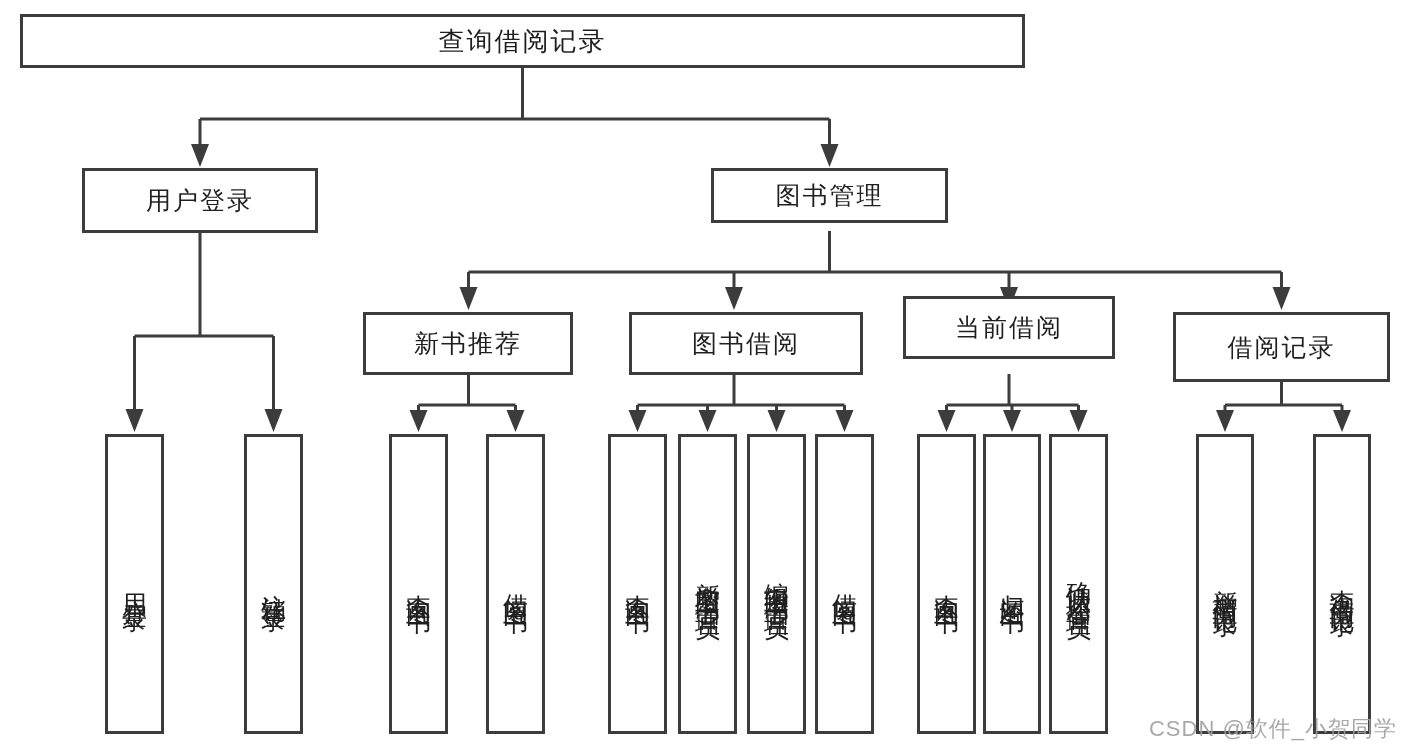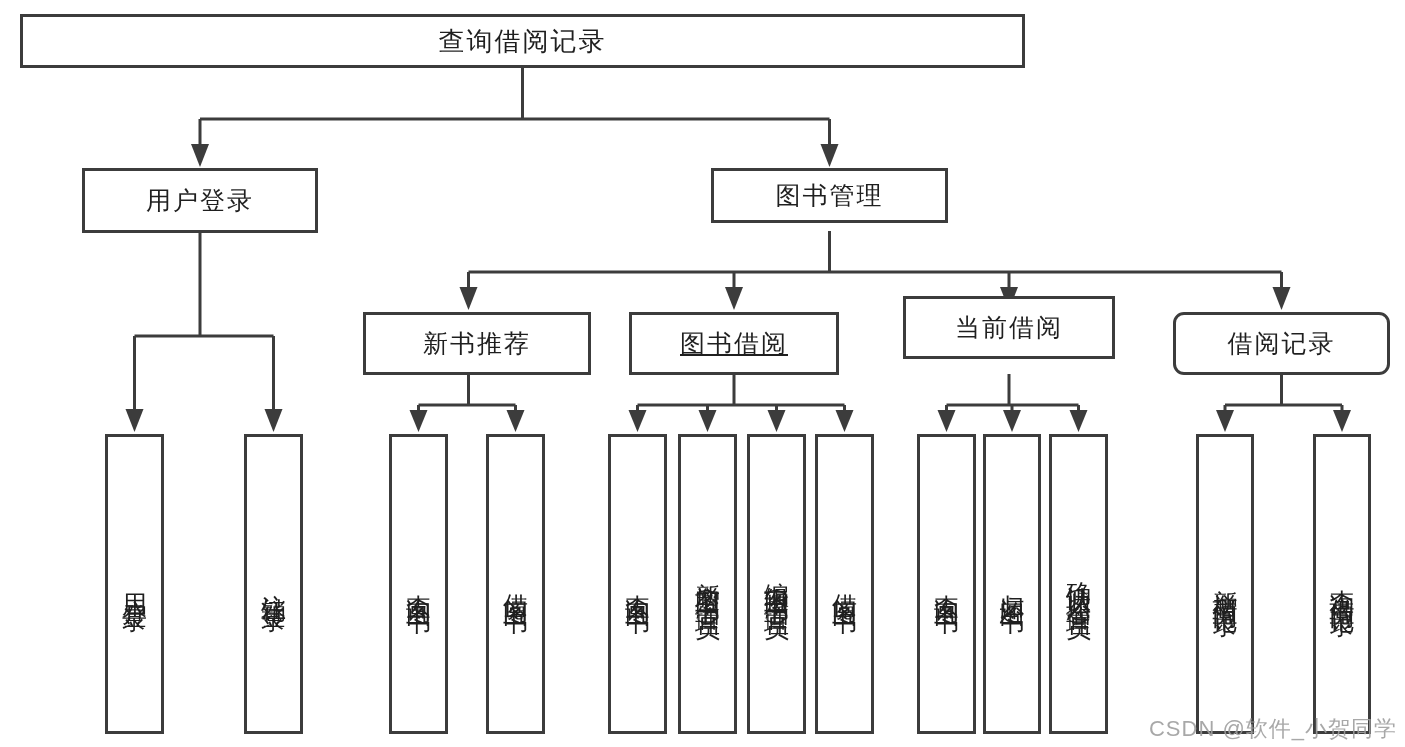--- a/index.html
+++ b/index.html
@@ -114,33 +114,33 @@
   </div>
 
   <div class="node" style="left:82px;top:168px;width:236px;height:65px;">
     <span class="h-label">用户登录</span>
   </div>
 
   <div class="node" style="left:711px;top:168px;width:237px;height:55px;">
     <span class="h-label">图书管理</span>
   </div>
 
-  <div class="node" style="left:363px;top:312px;width:228px;height:63px;">
+  <div class="node" style="left:363px;top:312px;width:210px;height:63px;">
     <span class="h-label">新书推荐</span>
   </div>
 
-  <div class="node" style="left:629px;top:312px;width:210px;height:63px;text-decoration:underline;">
+  <div class="node" style="left:629px;top:312px;width:234px;height:63px;">
     <span class="h-label">图书借阅</span>
   </div>
 
   <div class="node" style="left:903px;top:296px;width:212px;height:63px;">
     <span class="h-label">当前借阅</span>
   </div>
 
-  <div class="node" style="left:1173px;top:312px;width:217px;height:63px;border-radius:11px;">
+  <div class="node" style="left:1173px;top:312px;width:217px;height:70px;">
     <span class="h-label">借阅记录</span>
   </div>
 
   <div class="node v-node" style="left:105px;top:434px;width:59px;height:300px;">
     <span>用户登录</span>
   </div>
 
   <div class="node v-node" style="left:244px;top:434px;width:59px;height:300px;">
     <span>注销登录</span>
   </div>

